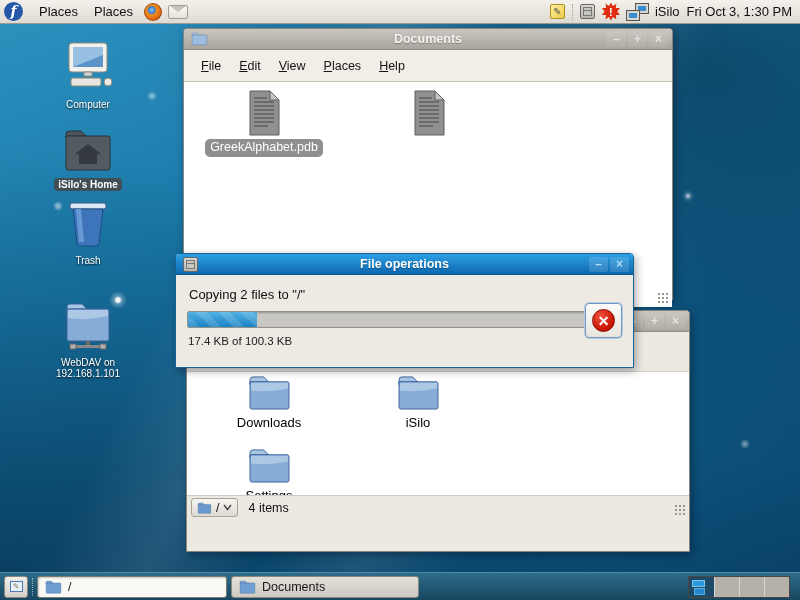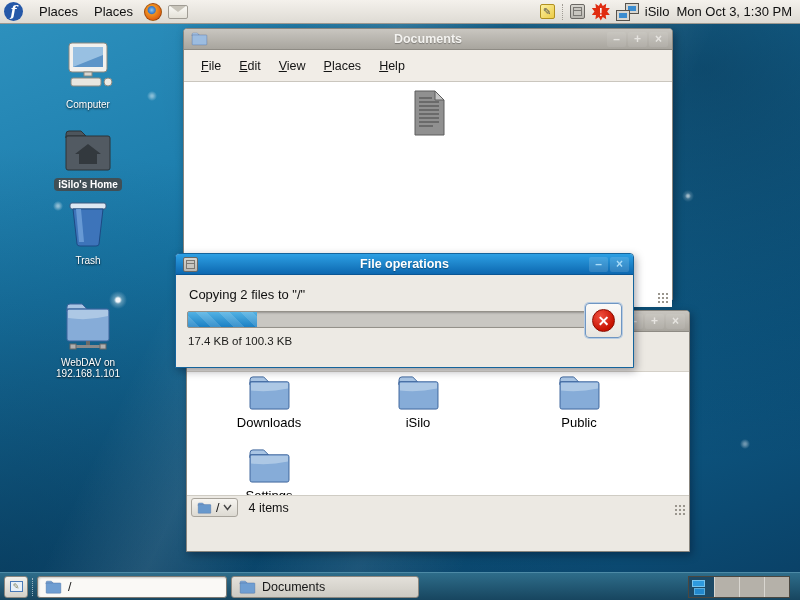--- a/index.html
+++ b/index.html
@@ -147,21 +147,21 @@
   <div class="panel-right">
     <div class="note-icon">✎</div>
     <div class="sep-dots"></div>
     <div class="cabinet-icon"></div>
     <div class="burst-icon">!</div>
     <div class="monitors-icon">
       <div class="m back"></div>
         <div class="m front"></div>
     </div>
     <div class="user-label">iSilo</div>
-    <div class="clock">Mon Oct 3, 1:30 PM</div>
+    <div class="clock">Fri Oct 3, 1:30 PM</div>
   </div>
 </div>
 
 <div class="desk-icon" style="left:33px; top:42px;">
   <div class="di-art">
     <svg width="58" height="52" viewBox="0 0 58 52">
       <rect x="10" y="1" width="38" height="29" rx="3" fill="#f2f1ee" stroke="#8a8880"></rect>
       <rect x="14" y="5" width="30" height="20" fill="#5c94c8"></rect>
       <path d="M14 5 h30 v8 l-30 12 z" fill="#a8cbe8" opacity=".8"></path>
       <rect x="25" y="30" width="8" height="4" fill="#d8d6d0" stroke="#8a8880"></rect>
@@ -223,20 +223,39 @@
     </div>
   </div>
   <div class="menubar">
     <span class="menu-item">File</span>
     <span class="menu-item">Edit</span>
     <span class="menu-item">View</span>
     <span class="menu-item">Places</span>
     <span class="menu-item">Help</span>
   </div>
   <div class="content">
+    <div class="file-item" style="left:5px; top:7px;">
+      <div class="fi-art">
+        <svg width="37" height="46" viewBox="0 0 37 46">
+          <path d="M4 1 H24 L33 10 V45 H4 Z" fill="#909090" stroke="#5c5c5c"></path>
+          <path d="M24 1 L24 10 H33 Z" fill="#c6c6c6" stroke="#5c5c5c"></path>
+          <g fill="#6a6a6a">
+            <rect x="8" y="7" width="13" height="2"></rect>
+              <rect x="8" y="11" width="20" height="2"></rect>
+            <rect x="8" y="15" width="20" height="2"></rect>
+              <rect x="8" y="19" width="20" height="2"></rect>
+            <rect x="8" y="23" width="20" height="2"></rect>
+              <rect x="8" y="27" width="20" height="2"></rect>
+            <rect x="8" y="31" width="20" height="2"></rect>
+              <rect x="8" y="35" width="14" height="2"></rect>
+          </g>
+        </svg>
+      </div>
+      <span class="file-label" style="max-width:146px;">GreekAlphabet.pdb</span>
+    </div>
     <div class="file-item" style="left:170px; top:7px; width:150px;">
       <div class="fi-art">
         <svg width="37" height="46" viewBox="0 0 37 46">
           <path d="M4 1 H24 L33 10 V45 H4 Z" fill="#909090" stroke="#5c5c5c"></path>
           <path d="M24 1 L24 10 H33 Z" fill="#c6c6c6" stroke="#5c5c5c"></path>
           <g fill="#6a6a6a">
             <rect x="8" y="7" width="13" height="2"></rect>
               <rect x="8" y="11" width="20" height="2"></rect>
             <rect x="8" y="15" width="20" height="2"></rect>
               <rect x="8" y="19" width="20" height="2"></rect>
@@ -279,30 +298,20 @@
     <div class="folder-item" style="left:171px; top:2px;">
       <div class="fo-art">
         <svg width="45" height="37" viewBox="0 0 46 38">
           <path d="M3 11 v-5 q0-3 3-3 h11 l5 5 h-19z" fill="#a9c5e4" stroke="#3d659c"></path>
           <rect x="3" y="8" width="40" height="28" rx="2" fill="#86acd8" stroke="#3d659c"></rect>
           <path d="M4 9 h38 v6 q-19 4 -38 2 z" fill="#b6cfe9" opacity=".8"></path>
         </svg>
       </div>
       <div class="fo-lbl">iSilo</div>
     </div>
-    <div class="folder-item" style="left:332px; top:2px;">
-      <div class="fo-art">
-        <svg width="45" height="37" viewBox="0 0 46 38">
-          <path d="M3 11 v-5 q0-3 3-3 h11 l5 5 h-19z" fill="#a9c5e4" stroke="#3d659c"></path>
-          <rect x="3" y="8" width="40" height="28" rx="2" fill="#86acd8" stroke="#3d659c"></rect>
-          <path d="M4 9 h38 v6 q-19 4 -38 2 z" fill="#b6cfe9" opacity=".8"></path>
-        </svg>
-      </div>
-      <div class="fo-lbl">Public</div>
-    </div>
     <div class="folder-item" style="left:22px; top:75px;">
       <div class="fo-art">
         <svg width="45" height="37" viewBox="0 0 46 38">
           <path d="M3 11 v-5 q0-3 3-3 h11 l5 5 h-19z" fill="#a9c5e4" stroke="#3d659c"></path>
           <rect x="3" y="8" width="40" height="28" rx="2" fill="#86acd8" stroke="#3d659c"></rect>
           <path d="M4 9 h38 v6 q-19 4 -38 2 z" fill="#b6cfe9" opacity=".8"></path>
         </svg>
       </div>
       <div class="fo-lbl">Settings</div>
     </div>

